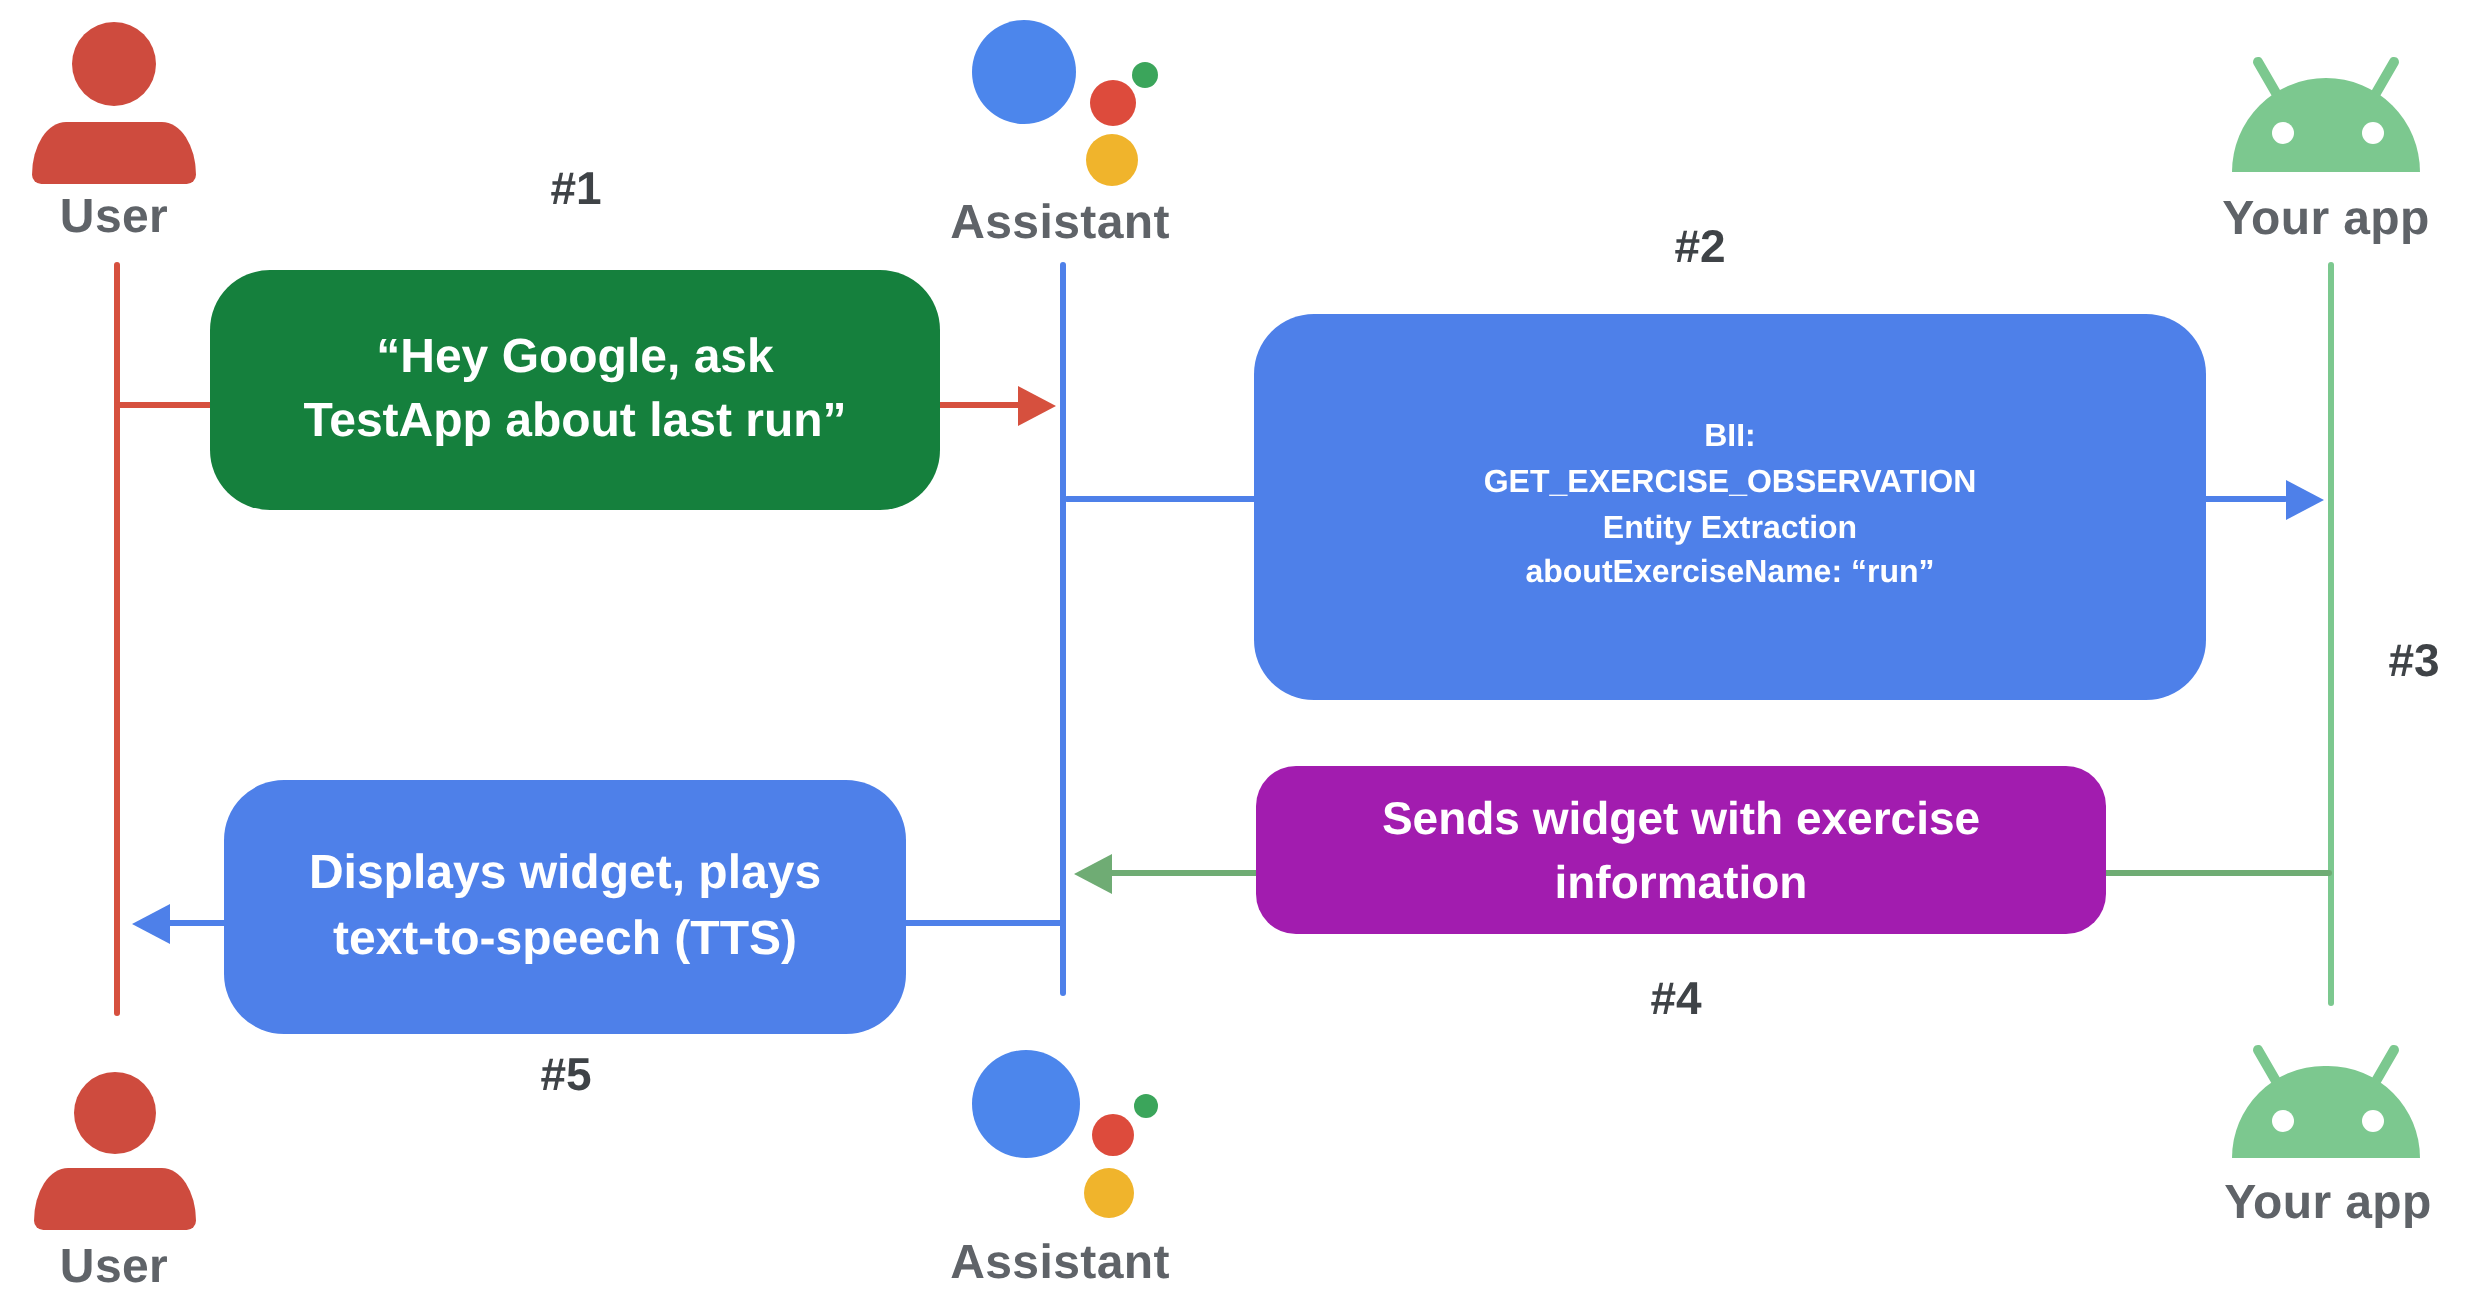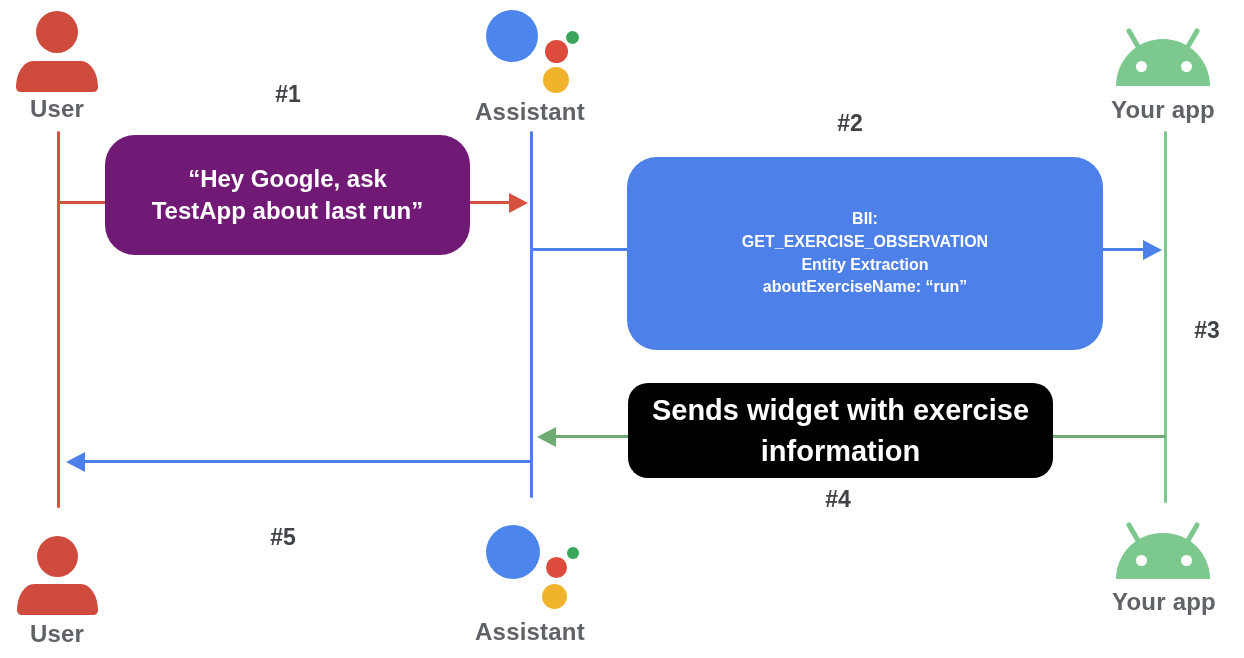--- a/index.html
+++ b/index.html
@@ -23,33 +23,33 @@
     position:absolute; display:flex; align-items:center; justify-content:center;
     text-align:center; color:#ffffff; font-weight:bold; white-space:pre-line;
   }
   
   #user-line      { left:57px;   top:131px; height:377px; background:#D6503E; }
   #assistant-line { left:530px;  top:131px; height:367px; background:#4E80E9; }
   #app-line       { left:1164px; top:131px; height:372px; background:#7CC88F; }
   
   #m1-line  { left:58px;  top:201px; width:454px; background:#D6503E; }
   #m1-arrow { left:509px; top:193px; border-top:10px solid transparent; border-bottom:10px solid transparent; border-left:19px solid #D6503E; }
-  #m1-box   { left:105px; top:135px; width:365px; height:120px; border-radius:30px; background:#701a75; font-size:24px; line-height:1.35; }
+  #m1-box   { left:105px; top:135px; width:365px; height:120px; border-radius:30px; background:#15803d; font-size:24px; line-height:1.35; }
   #m1-step  { left:248px; top:81px; }
   
   #m2-line  { left:532px;  top:248px; width:612px; background:#4E80E9; }
   #m2-arrow { left:1143px; top:240px; border-top:10px solid transparent; border-bottom:10px solid transparent; border-left:19px solid #4E80E9; }
   #m2-box   { left:627px;  top:157px; width:476px; height:193px; border-radius:30px; background:#4E80E9; font-size:16px; line-height:1.42; padding:0 8px; box-sizing:border-box; }
   #m2-step  { left:810px;  top:110px; }
   
   #m3-step  { left:1167px; top:317px; }
   
   #m4-line  { left:552px; top:435px; width:614px; background:#6FAC74; }
   #m4-arrow { left:537px; top:427px; border-top:10px solid transparent; border-bottom:10px solid transparent; border-right:19px solid #6FAC74; }
-  #m4-box   { left:628px; top:383px; width:425px; height:95px; border-radius:20px; background:#000000; font-size:29px; line-height:1.4; }
+  #m4-box   { left:628px; top:383px; width:425px; height:84px; border-radius:20px; background:#a21caf; font-size:23px; line-height:1.4; }
   #m4-step  { left:798px; top:486px; }
   
   #m5-line  { left:80px; top:460px; width:452px; background:#4E80E9; }
   #m5-arrow { left:66px; top:452px; border-top:10px solid transparent; border-bottom:10px solid transparent; border-right:19px solid #4E80E9; }
   #m5-box   { left:112px; top:390px; width:341px; height:127px; border-radius:30px; background:#4E80E9; font-size:24px; line-height:1.35; }
   #m5-step  { left:243px; top:524px; }
   
   .person-head { background:#CE4B3E; }
   .person-body { position:absolute; background:#CE4B3E; border-radius:22px 22px 6px 6px / 34px 34px 6px 6px; }
   #user-top-head    { left:36px; top:11px;  width:42px; height:42px; }
@@ -112,20 +112,22 @@
   <div class="step-label" id="m3-step">#3</div>
 
   <div class="hline" id="m4-line"></div>
   <div class="arrow" id="m4-arrow"></div>
   <div class="msg-box" id="m4-box">Sends widget with exercise
 information</div>
   <div class="step-label" id="m4-step">#4</div>
 
   <div class="hline" id="m5-line"></div>
   <div class="arrow" id="m5-arrow"></div>
+  <div class="msg-box" id="m5-box">Displays widget, plays
+text-to-speech (TTS)</div>
   <div class="step-label" id="m5-step">#5</div>
 
   <div>
     <div class="circle person-head" id="user-top-head"></div>
     <div class="person-body" id="user-top-body"></div>
     <div class="actor-label" id="user-top-label">User</div>
   </div>
 
   <div>
     <div class="circle" id="asst-top-blue"></div>

